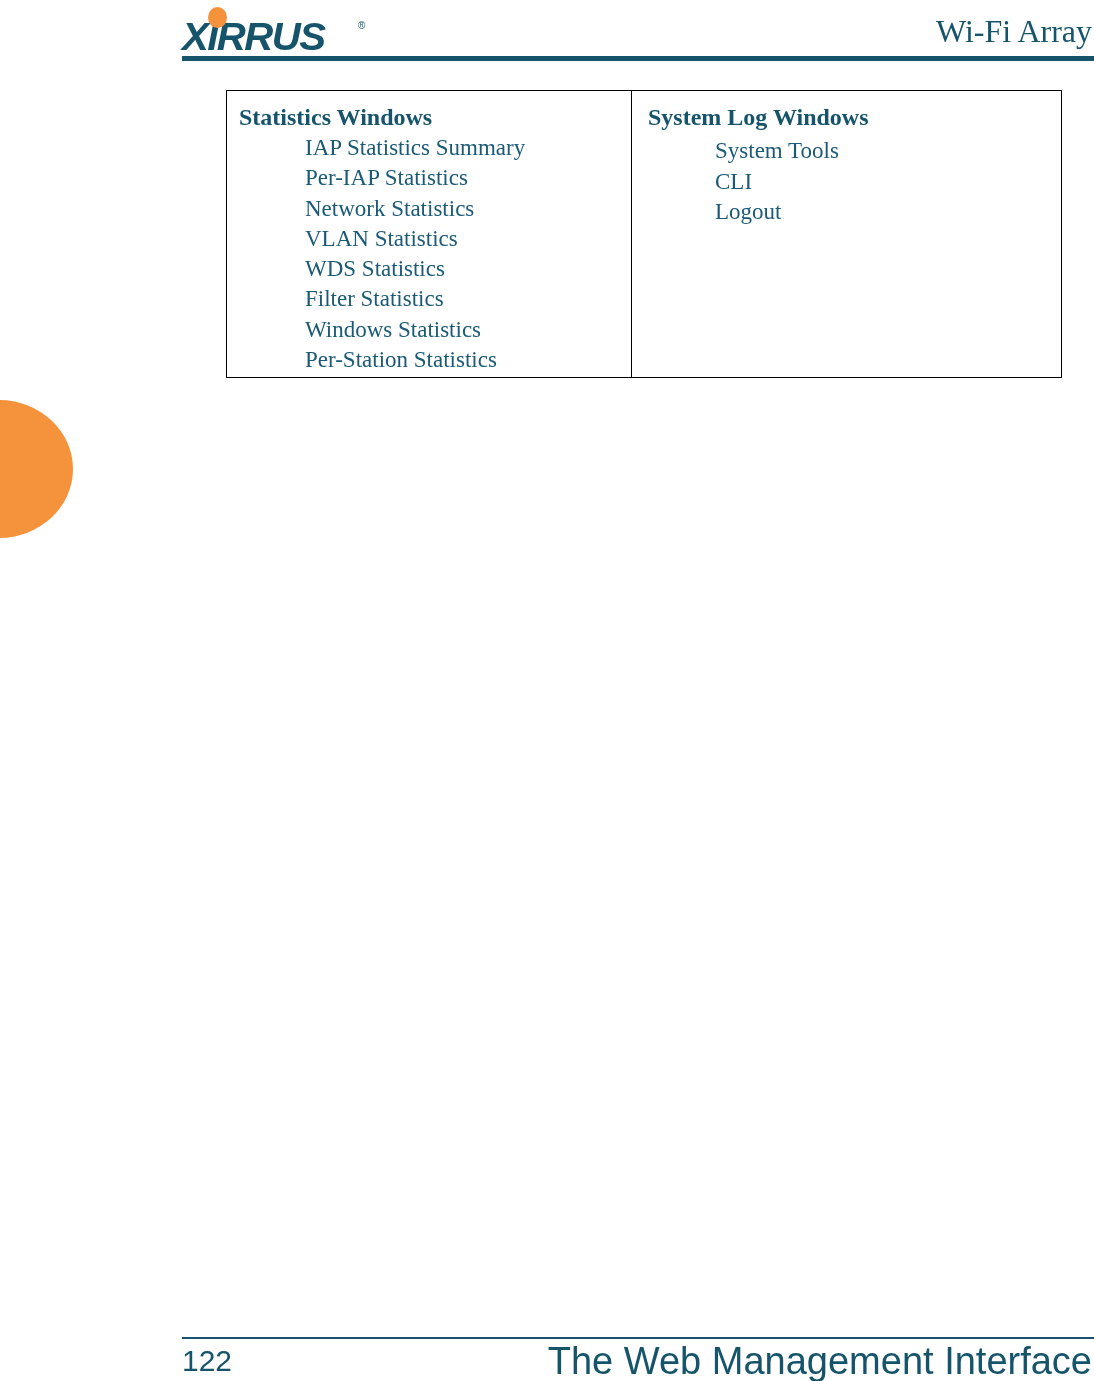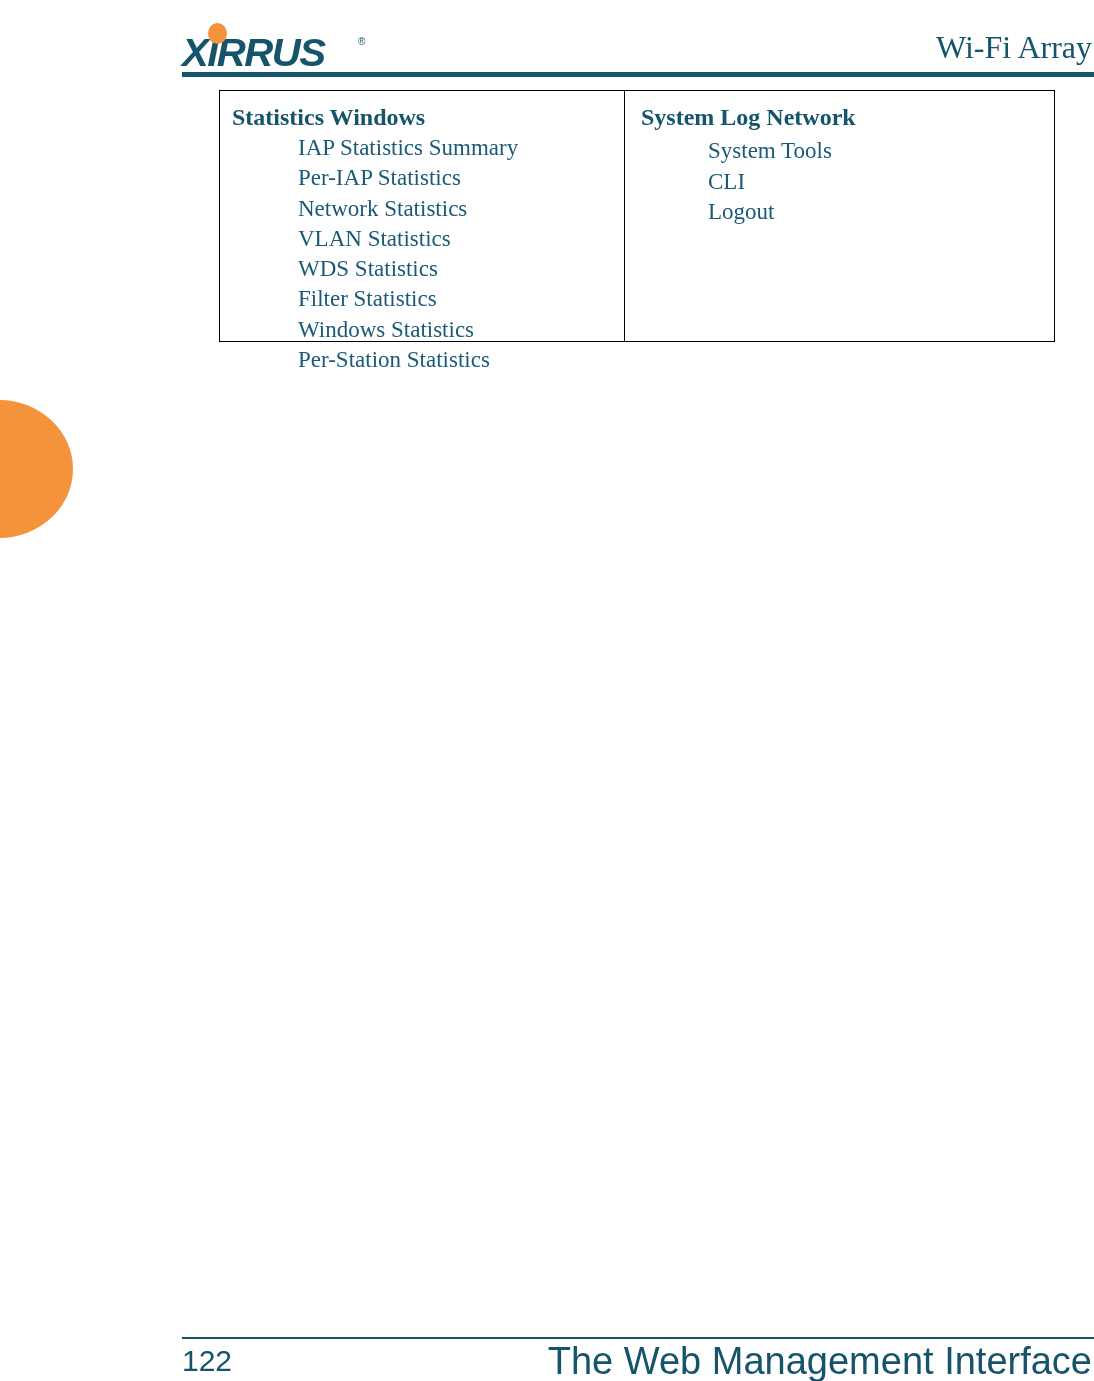--- a/index.html
+++ b/index.html
@@ -15,21 +15,21 @@
     width: 1094px;
     height: 1381px;
     background: #ffffff;
     overflow: hidden;
   }
 
   
   .header {
     position: absolute;
     left: 0;
-    top: 16px;
+    top: 0;
     width: 1094px;
     height: 62px;
   }
   .logo {
     position: absolute;
     left: 182px;
     top: 6px;
     width: 200px;
     height: 46px;
   }
@@ -89,24 +89,24 @@
     top: 400px;
     width: 148px;
     height: 138px;
     background: #F5933C;
     border-radius: 74px / 69px;
   }
 
   
   .table-box {
     position: absolute;
-    left: 219px;
+    left: 226px;
     top: 90px;
     width: 836px;
-    height: 252px;
+    height: 288px;
     border: 1.6px solid #000000;
     box-sizing: border-box;
     display: flex;
   }
   .col {
     box-sizing: border-box;
     padding: 11px 0 0 0;
   }
   .col-left {
     width: 405px;
@@ -206,21 +206,21 @@
           <li class="entry">WDS Statistics</li>
           <li class="entry">Filter Statistics</li>
           <li class="entry">Windows Statistics</li>
           <li class="entry">Per-Station Statistics</li>
         </ul>
       </div>
     </div>
 
     <div class="col col-right">
       <div>
-        <div class="group-heading">System Log Network</div>
+        <div class="group-heading">System Log Windows</div>
       </div>
       <div>
         <ul class="entry-list">
           <li class="entry">System Tools</li>
           <li class="entry">CLI</li>
           <li class="entry">Logout</li>
         </ul>
       </div>
     </div>
 

